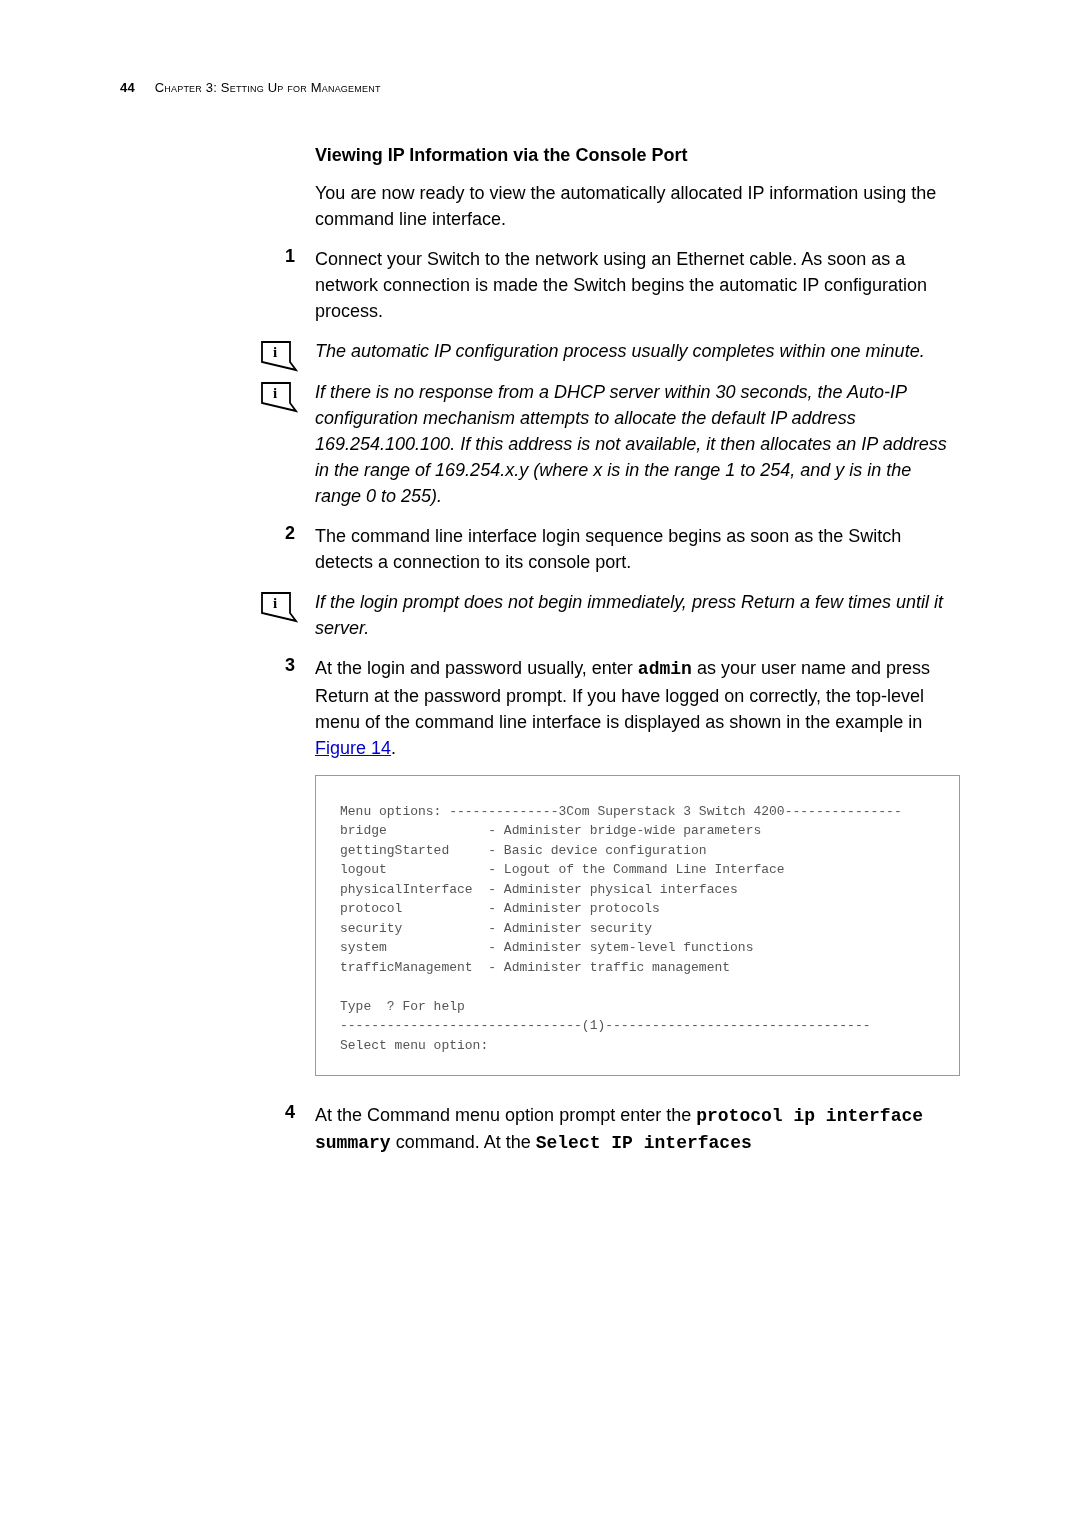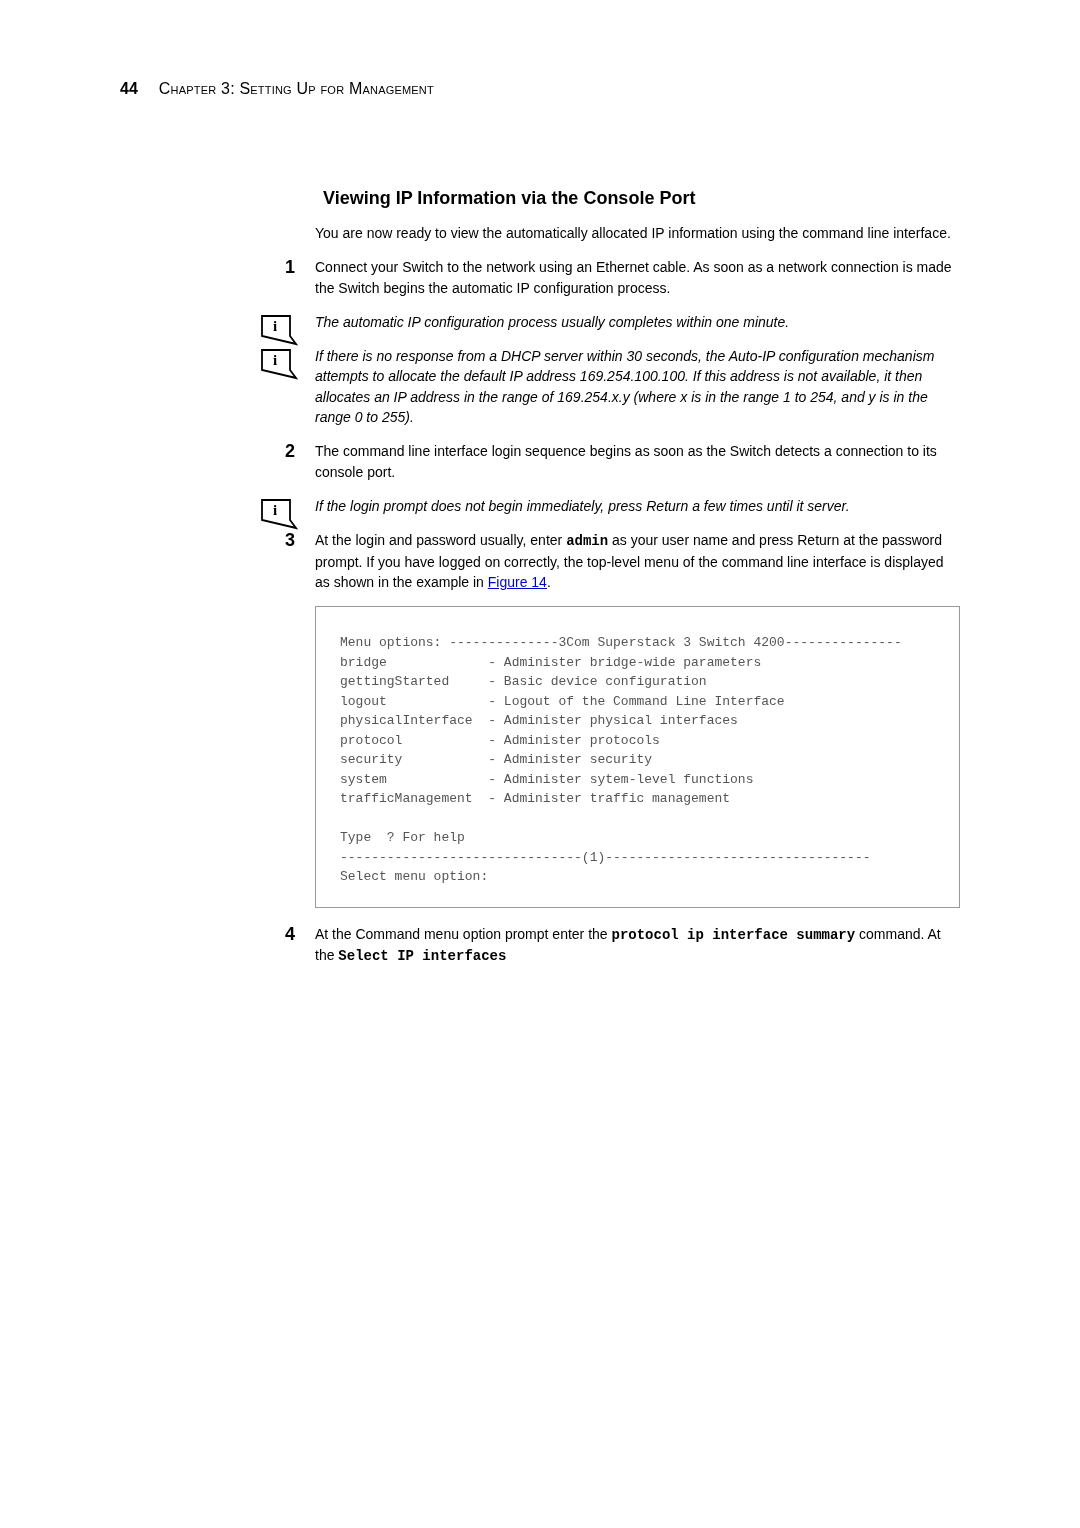--- a/index.html
+++ b/index.html
@@ -9,42 +9,42 @@
     background: #ffffff;
     width: 1080px;
     height: 1528px;
     color: #000;
   }
   .page {
     padding: 80px 120px 60px 120px;
     box-sizing: border-box;
   }
   .running-head {
-    font-size: 16px;
+    font-size: 13px;
     color: #000;
-    margin-bottom: 90px;
+    margin-bottom: 50px;
     letter-spacing: 0.2px;
   }
   .running-head .pg {
     font-weight: bold;
     margin-right: 16px;
   }
   .running-head .chap {
     font-variant: small-caps;
   }
   .content {
     margin-left: 195px;
   }
   h3 {
     font-size: 18px;
     font-weight: bold;
-    margin: 0 0 14px 8px;
+    margin: 0 0 14px 0;
   }
   p {
-    font-size: 14px;
+    font-size: 18px;
     line-height: 1.45;
     margin: 0 0 14px 0;
   }
   .step-row {
     position: relative;
   }
   .step-num {
     position: absolute;
     left: -30px;
     top: 0;
@@ -73,21 +73,21 @@
   }
   .fig-caption .fig-label { font-weight: bold; }
   .code-box {
     border: 1px solid #999;
     padding: 26px 24px 20px 24px;
     font-family: "Courier New", monospace;
     font-size: 13px;
     line-height: 1.5;
     color: #555;
     white-space: pre;
-    margin-bottom: 16px;
+    margin-bottom: 26px;
     background:#fff;
   }
   .mono { font-family: "Courier New", monospace; font-weight: bold; }
   .mono-b { font-family: "Courier New", monospace; font-weight: bold; }
 </style>
 </head>
 <body>
 
 <div class="page">
 

